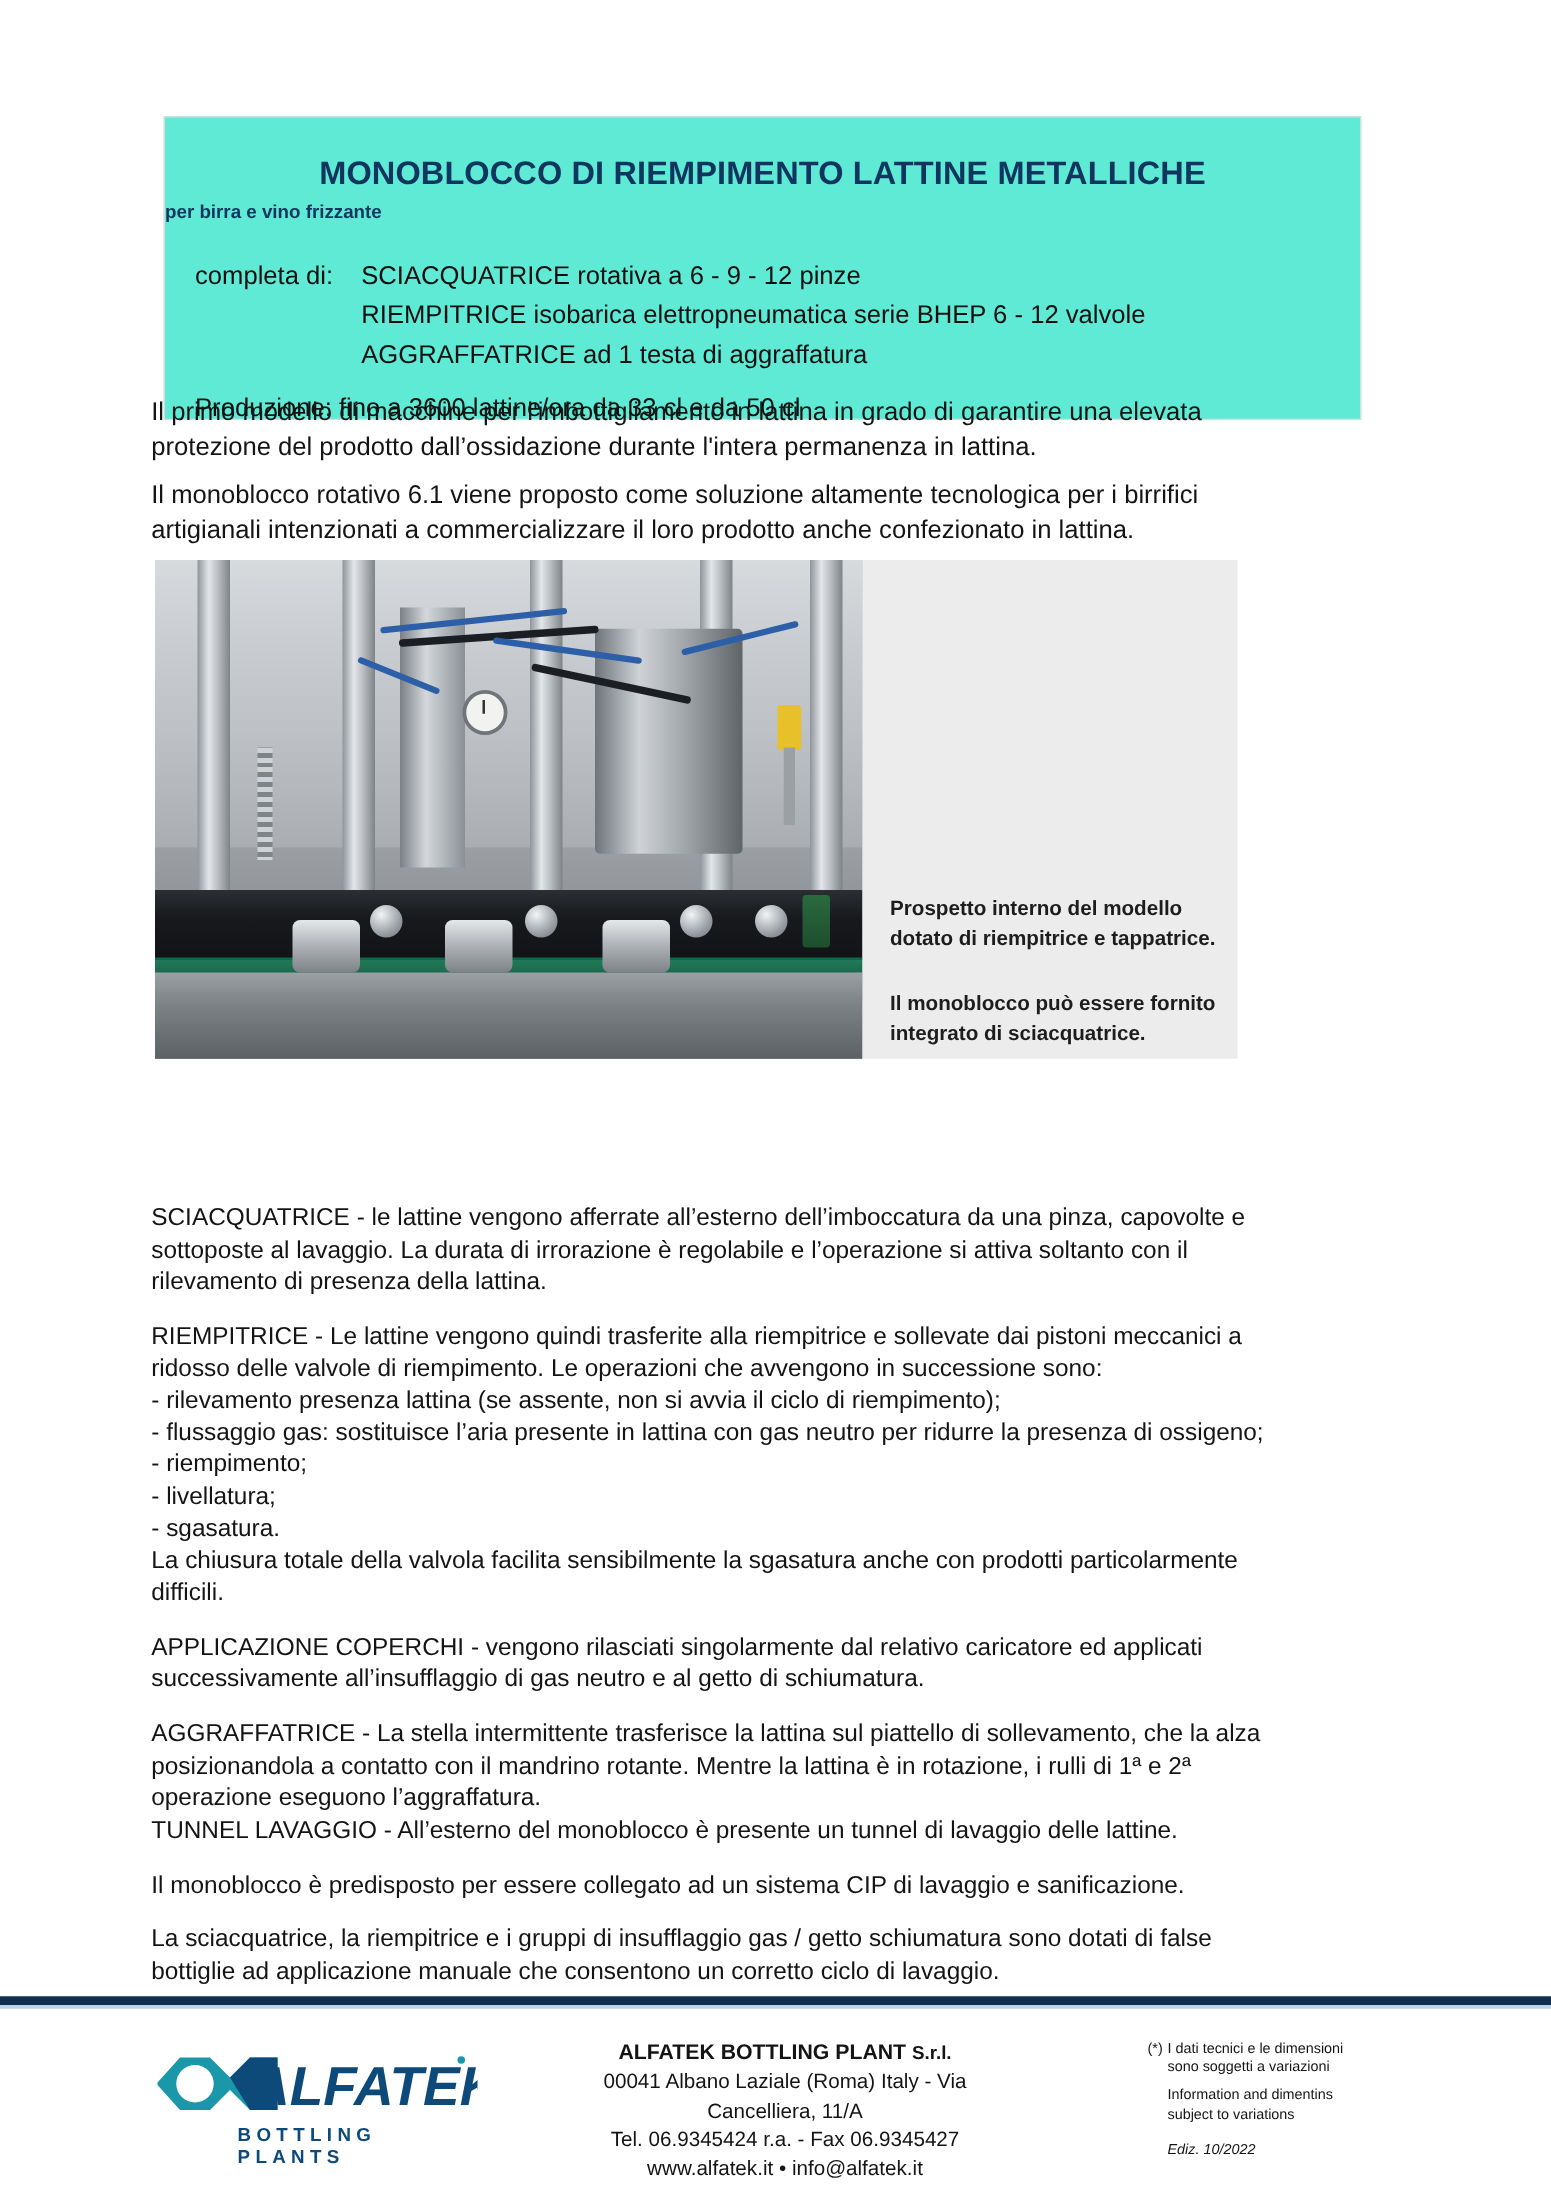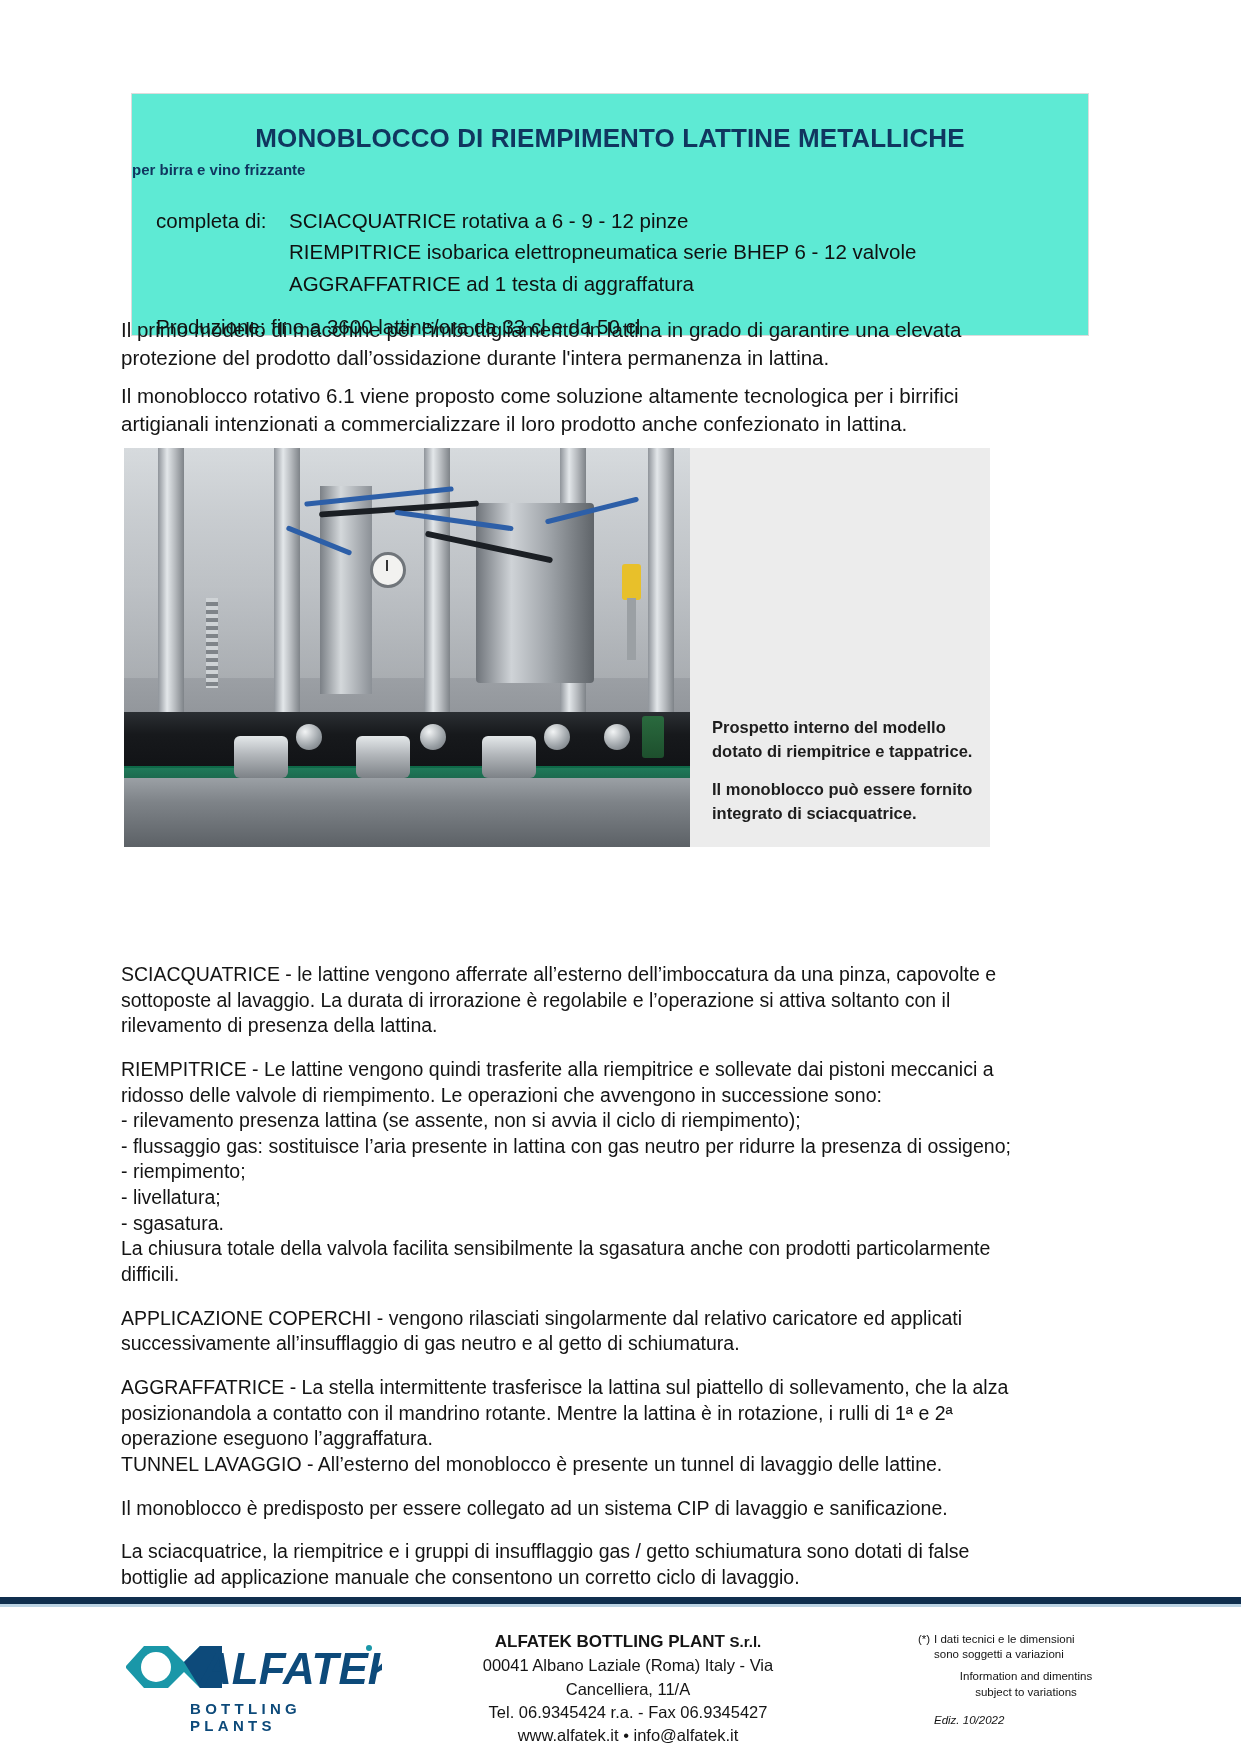--- a/index.html
+++ b/index.html
@@ -68,21 +68,21 @@
   }
   .caption-panel{
     position:absolute;left:566px;top:0;width:300px;height:399px;
     background:#ececec;
   }
   .caption-text{
     position:absolute;left:22px;top:268px;width:262px;
     font-size:16.5px;line-height:1.45;color:#1d1d1d;
   }
   .caption-text p{margin:0;}
-  .caption-text p.sp{margin-top:14px;}
+  .caption-text p.sp{margin-top:28px;}
 
   
   .ph-layer{position:absolute;}
   .ph-bg{left:0;top:0;width:566px;height:399px;
     background:
       linear-gradient(180deg,#cfd3d6 0%,#b9bdc1 18%,#a7abb0 46%,#8f9398 70%,#6f7479 100%);}
   .ph-wall{left:0;top:0;width:566px;height:230px;
     background:linear-gradient(180deg,#d9dde0 0%,#c2c6ca 60%,#aeb2b6 100%);opacity:.75;}
   .col{position:absolute;top:0;width:26px;height:280px;
     background:linear-gradient(90deg,#8f949a,#e3e7ea 35%,#b7bbbf 65%,#7e8388);}
@@ -158,21 +158,21 @@
   }
   .addr .firm{font-weight:bold;font-size:17px;}
   .addr .firm .srl{font-weight:bold;font-size:15px;}
 
   .disclaimer{
     position:absolute;left:918px;top:16px;width:200px;
     font-size:11.5px;line-height:1.32;color:#141414;
   }
   .disclaimer .row{display:flex;}
   .disclaimer .mark{width:16px;flex:none;}
-  .disclaimer .blk{margin-top:7px;padding-left:16px;text-align:center;}
+  .disclaimer .blk{margin-top:7px;padding-left:16px;}
   .disclaimer .ediz{margin-top:13px;padding-left:16px;font-style:italic;}
 </style>
 </head>
 <body>
 
 <div class="page">
 
   <div class="header-box">
     <div class="title-main">MONOBLOCCO DI RIEMPIMENTO LATTINE METALLICHE</div>
     <div class="title-sub">per birra e vino frizzante</div>

